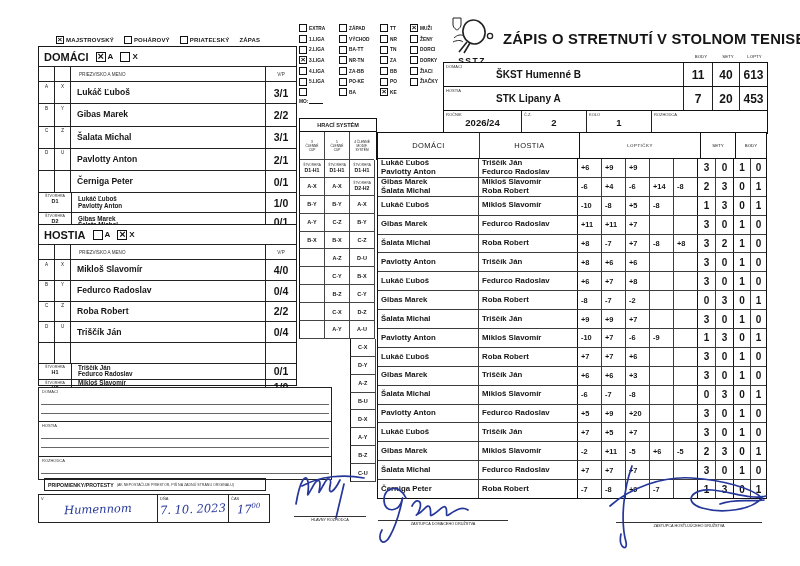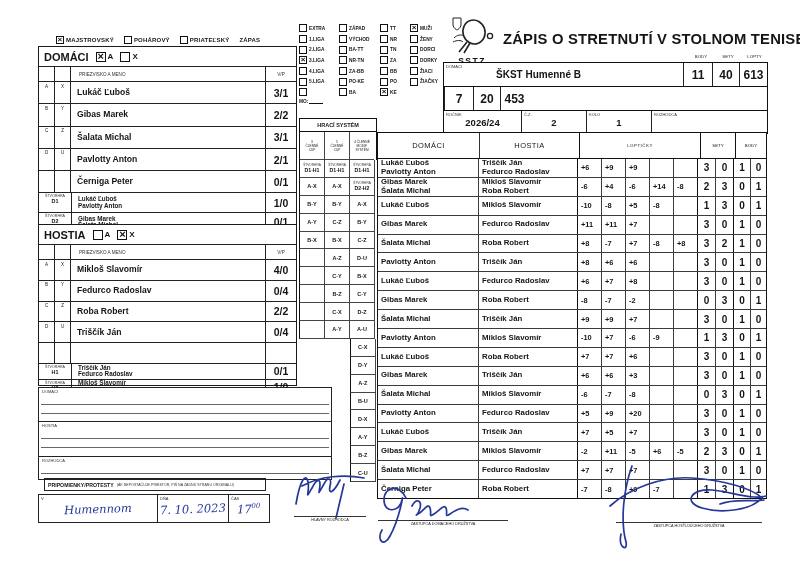--- a/index.html
+++ b/index.html
@@ -486,20 +486,24 @@
     <div class="sc-row">
       <div class="sc-team">
         <span class="sc-cell-lbl">DOMÁCI</span>
         <span>ŠKST Humenné B</span>
       </div>
       <div class="sc-num">11</div>
       <div class="sc-num n2">40</div>
       <div class="sc-num n3">613</div>
     </div>
     <div class="sc-row second">
+      <div class="sc-team">
+        <span class="sc-cell-lbl">HOSTIA</span>
+        <span>STK Lipany A</span>
+      </div>
       <div class="sc-num">7</div>
       <div class="sc-num n2">20</div>
       <div class="sc-num n3">453</div>
     </div>
     <div class="sc-rocnik">
       <div class="rc-cell" style="width:77px;">
         <span class="sc-cell-lbl">ROČNÍK</span>
         <span>2026/24</span>
       </div>
       <div class="rc-cell" style="width:64px;">

